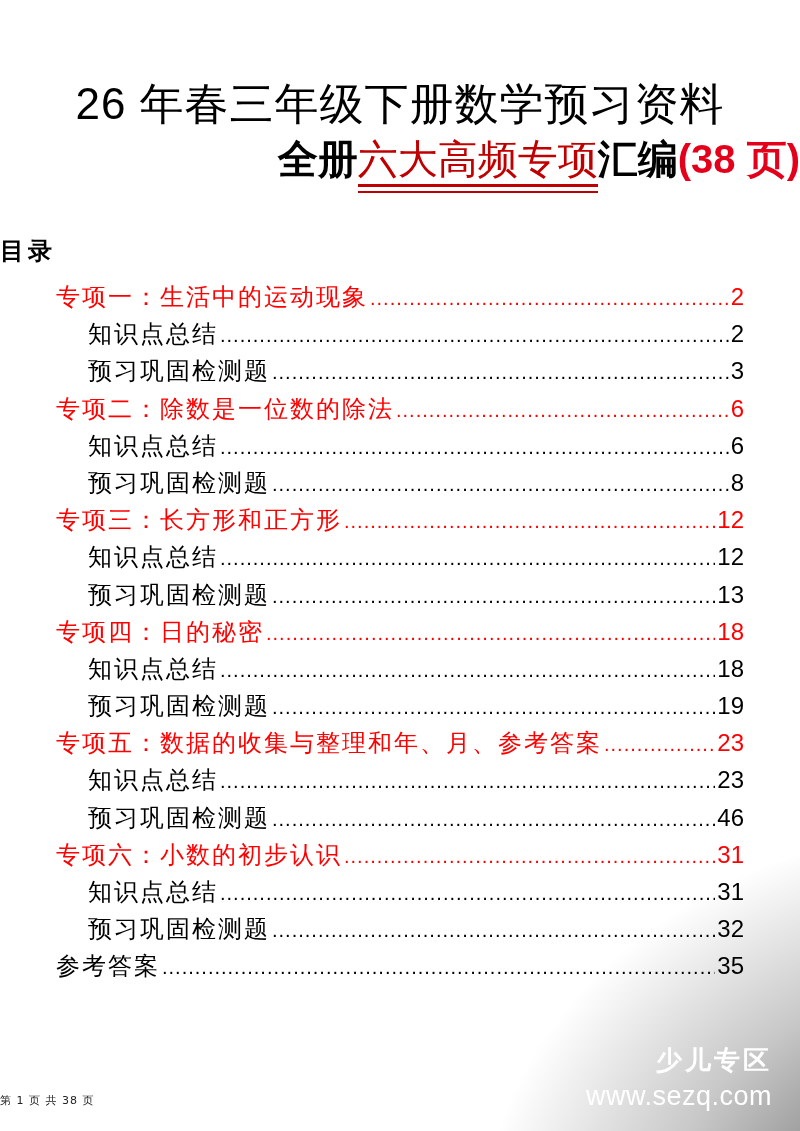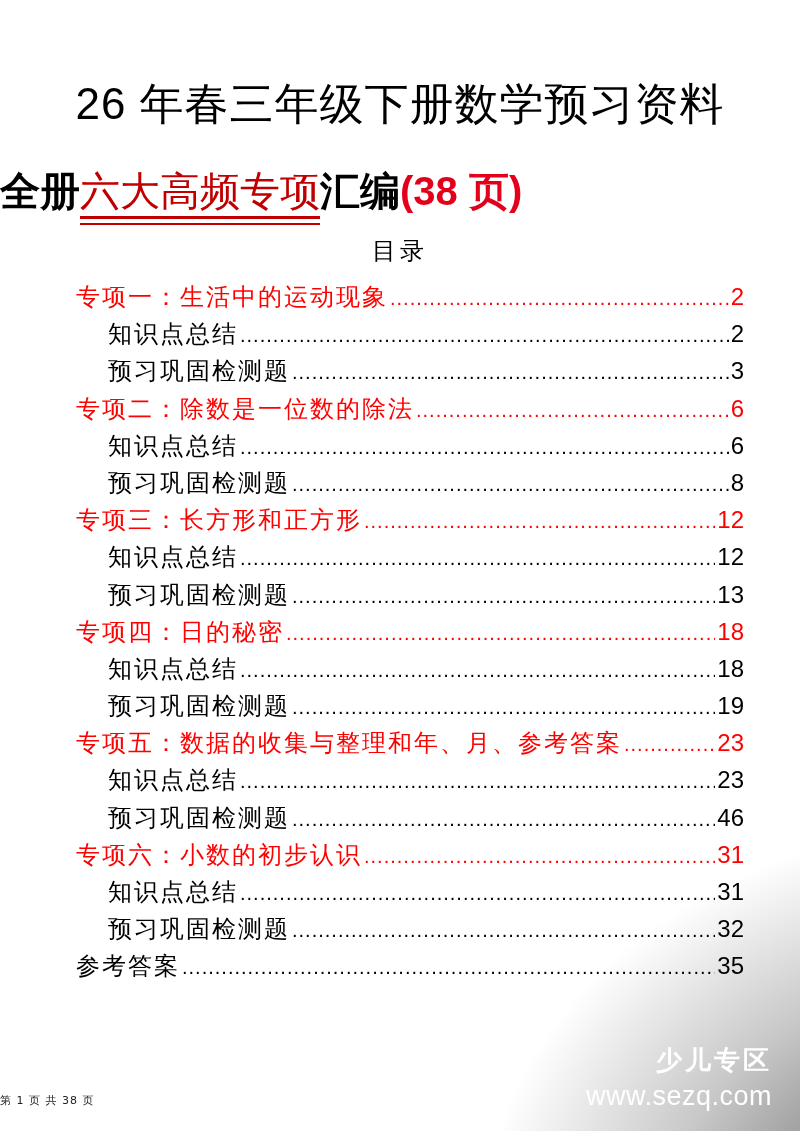--- a/index.html
+++ b/index.html
@@ -12,35 +12,35 @@
     .page-bg {
       position:absolute; inset:0;
       background: radial-gradient(ellipse 520px 420px at 1000px 1240px, #5a5a5a 0%, #8a8a8a 35%, #c8c8c8 65%, rgba(255,255,255,0) 100%);
     }
     .title1 {
       position:absolute; left:0; right:0; top:78px; text-align:center;
       font-family:"Liberation Sans","DejaVu Sans",sans-serif;
       font-size:44px; line-height:52px; letter-spacing:1px;
     }
     .title2 {
-      position:absolute; left:0; right:0; top:166px; text-align:left;
+      position:absolute; left:0; right:0; top:134px; text-align:right;
       font-family:"Liberation Sans","DejaVu Sans",sans-serif;
       font-size:40px; line-height:50px; font-weight:bold;
     }
     .title2 .hl {
       color:#c00000; font-family:"DejaVu Serif",serif; font-weight:normal;
       border-bottom:3px solid #c00000; padding-bottom:2px;
       box-shadow: 0 4px 0 #fff, 0 6px 0 #c00000;
     }
     .title2 .red { color:#e4001b; }
     .toc-heading {
-      position:absolute; left:0; right:0; top:236px; text-align:center;
-      font-size:24px; line-height:30px; letter-spacing:4px;
+      position:absolute; left:0; right:0; top:236px; 
+      font-size:24px; line-height:30px; letter-spacing:4px;font-weight:bold;
     }
-    .toc { position:absolute; left:56px; right:56px; top:278px;margin-left:20px; }
+    .toc { position:absolute; left:56px; right:56px; top:278px; }
     .toc-row {
       display:flex; align-items:baseline; height:37.2px;
       font-size:24px; line-height:37px;
     }
     .toc-row.sub { padding-left:32px; }
     .toc-row.section { color:#ff0000; }
     .toc-row .label { white-space:nowrap; letter-spacing:2px; }
     .toc-row .dots {
       flex:1; overflow:hidden; white-space:nowrap; margin:0 2px;
       font-family:"Liberation Sans",sans-serif; font-size:20px; letter-spacing:1px;

